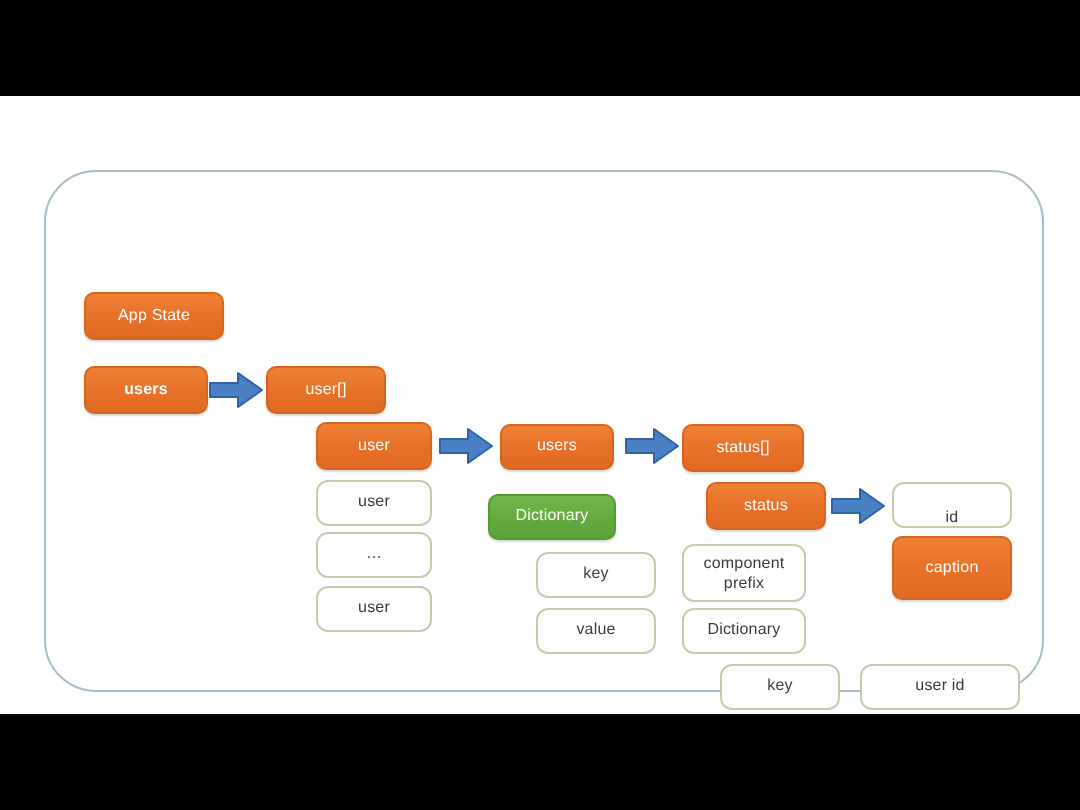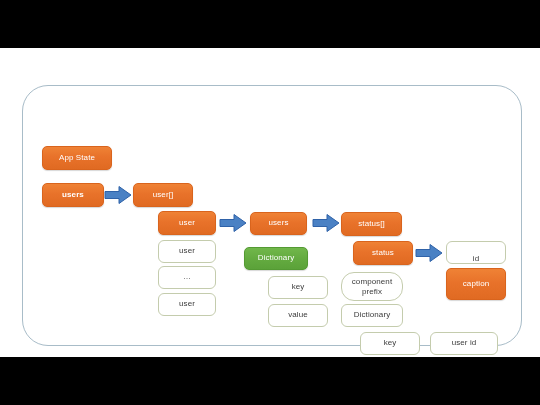--- a/index.html
+++ b/index.html
@@ -140,39 +140,39 @@
         </div>
         <div class="node white" style="left: 268px; top: 256px; width: 60px; height: 23px;">
           <span>value</span>
         </div>
         <div class="node orange" style="left: 341px; top: 164px; width: 61px; height: 24px;">
           <span>status[]</span>
         </div>
         <div class="node orange" style="left: 353px; top: 193px; width: 60px; height: 24px;">
           <span>status</span>
         </div>
-        <div class="node white two-line" style="left: 341px; top: 224px; width: 62px; height: 29px; border-radius: 13px;">
+        <div class="node white two-line" style="left: 341px; top: 224px; width: 62px; height: 29px;">
           <span>component prefix</span>
         </div>
         <div class="node white" style="left: 341px; top: 256px; width: 62px; height: 23px;">
           <span>Dictionary</span>
         </div>
         <div class="node white" style="left: 360px; top: 284px; width: 60px; height: 23px;">
           <span>key</span>
         </div>
         <div class="node white" style="left: 360px; top: 313px; width: 60px; height: 23px;">
           <span>value</span>
         </div>
         <div class="node white" style="left: 446px; top: 193px; width: 60px; height: 23px; align-items: flex-end;">
           <span>id</span>
         </div>
         <div class="node orange" style="left: 446px; top: 220px; width: 60px; height: 32px;">
           <span>caption</span>
         </div>
-        <div class="node white" style="left: 430px; top: 284px; width: 68px; height: 23px;">
+        <div class="node white" style="left: 430px; top: 284px; width: 80px; height: 23px;">
           <span>user id</span>
         </div>
         <div class="node white" style="left: 430px; top: 313px; width: 60px; height: 23px;">
           <span>select</span>
         </div>
       </div>
     <div id="arrows-layer">
         <div class="arrow" style="left: 104px; top: 137px; width: 28px; height: 20px;">
           <svg viewBox="0 0 28 20" width="28" height="20">
             <path d="M1,6.5 L15,6.5 L15,1.5 L27,10 L15,18.5 L15,13.5 L1,13.5 Z" fill="#4a81c4" stroke="#2f62a8" stroke-width="1" stroke-linejoin="round"></path>

